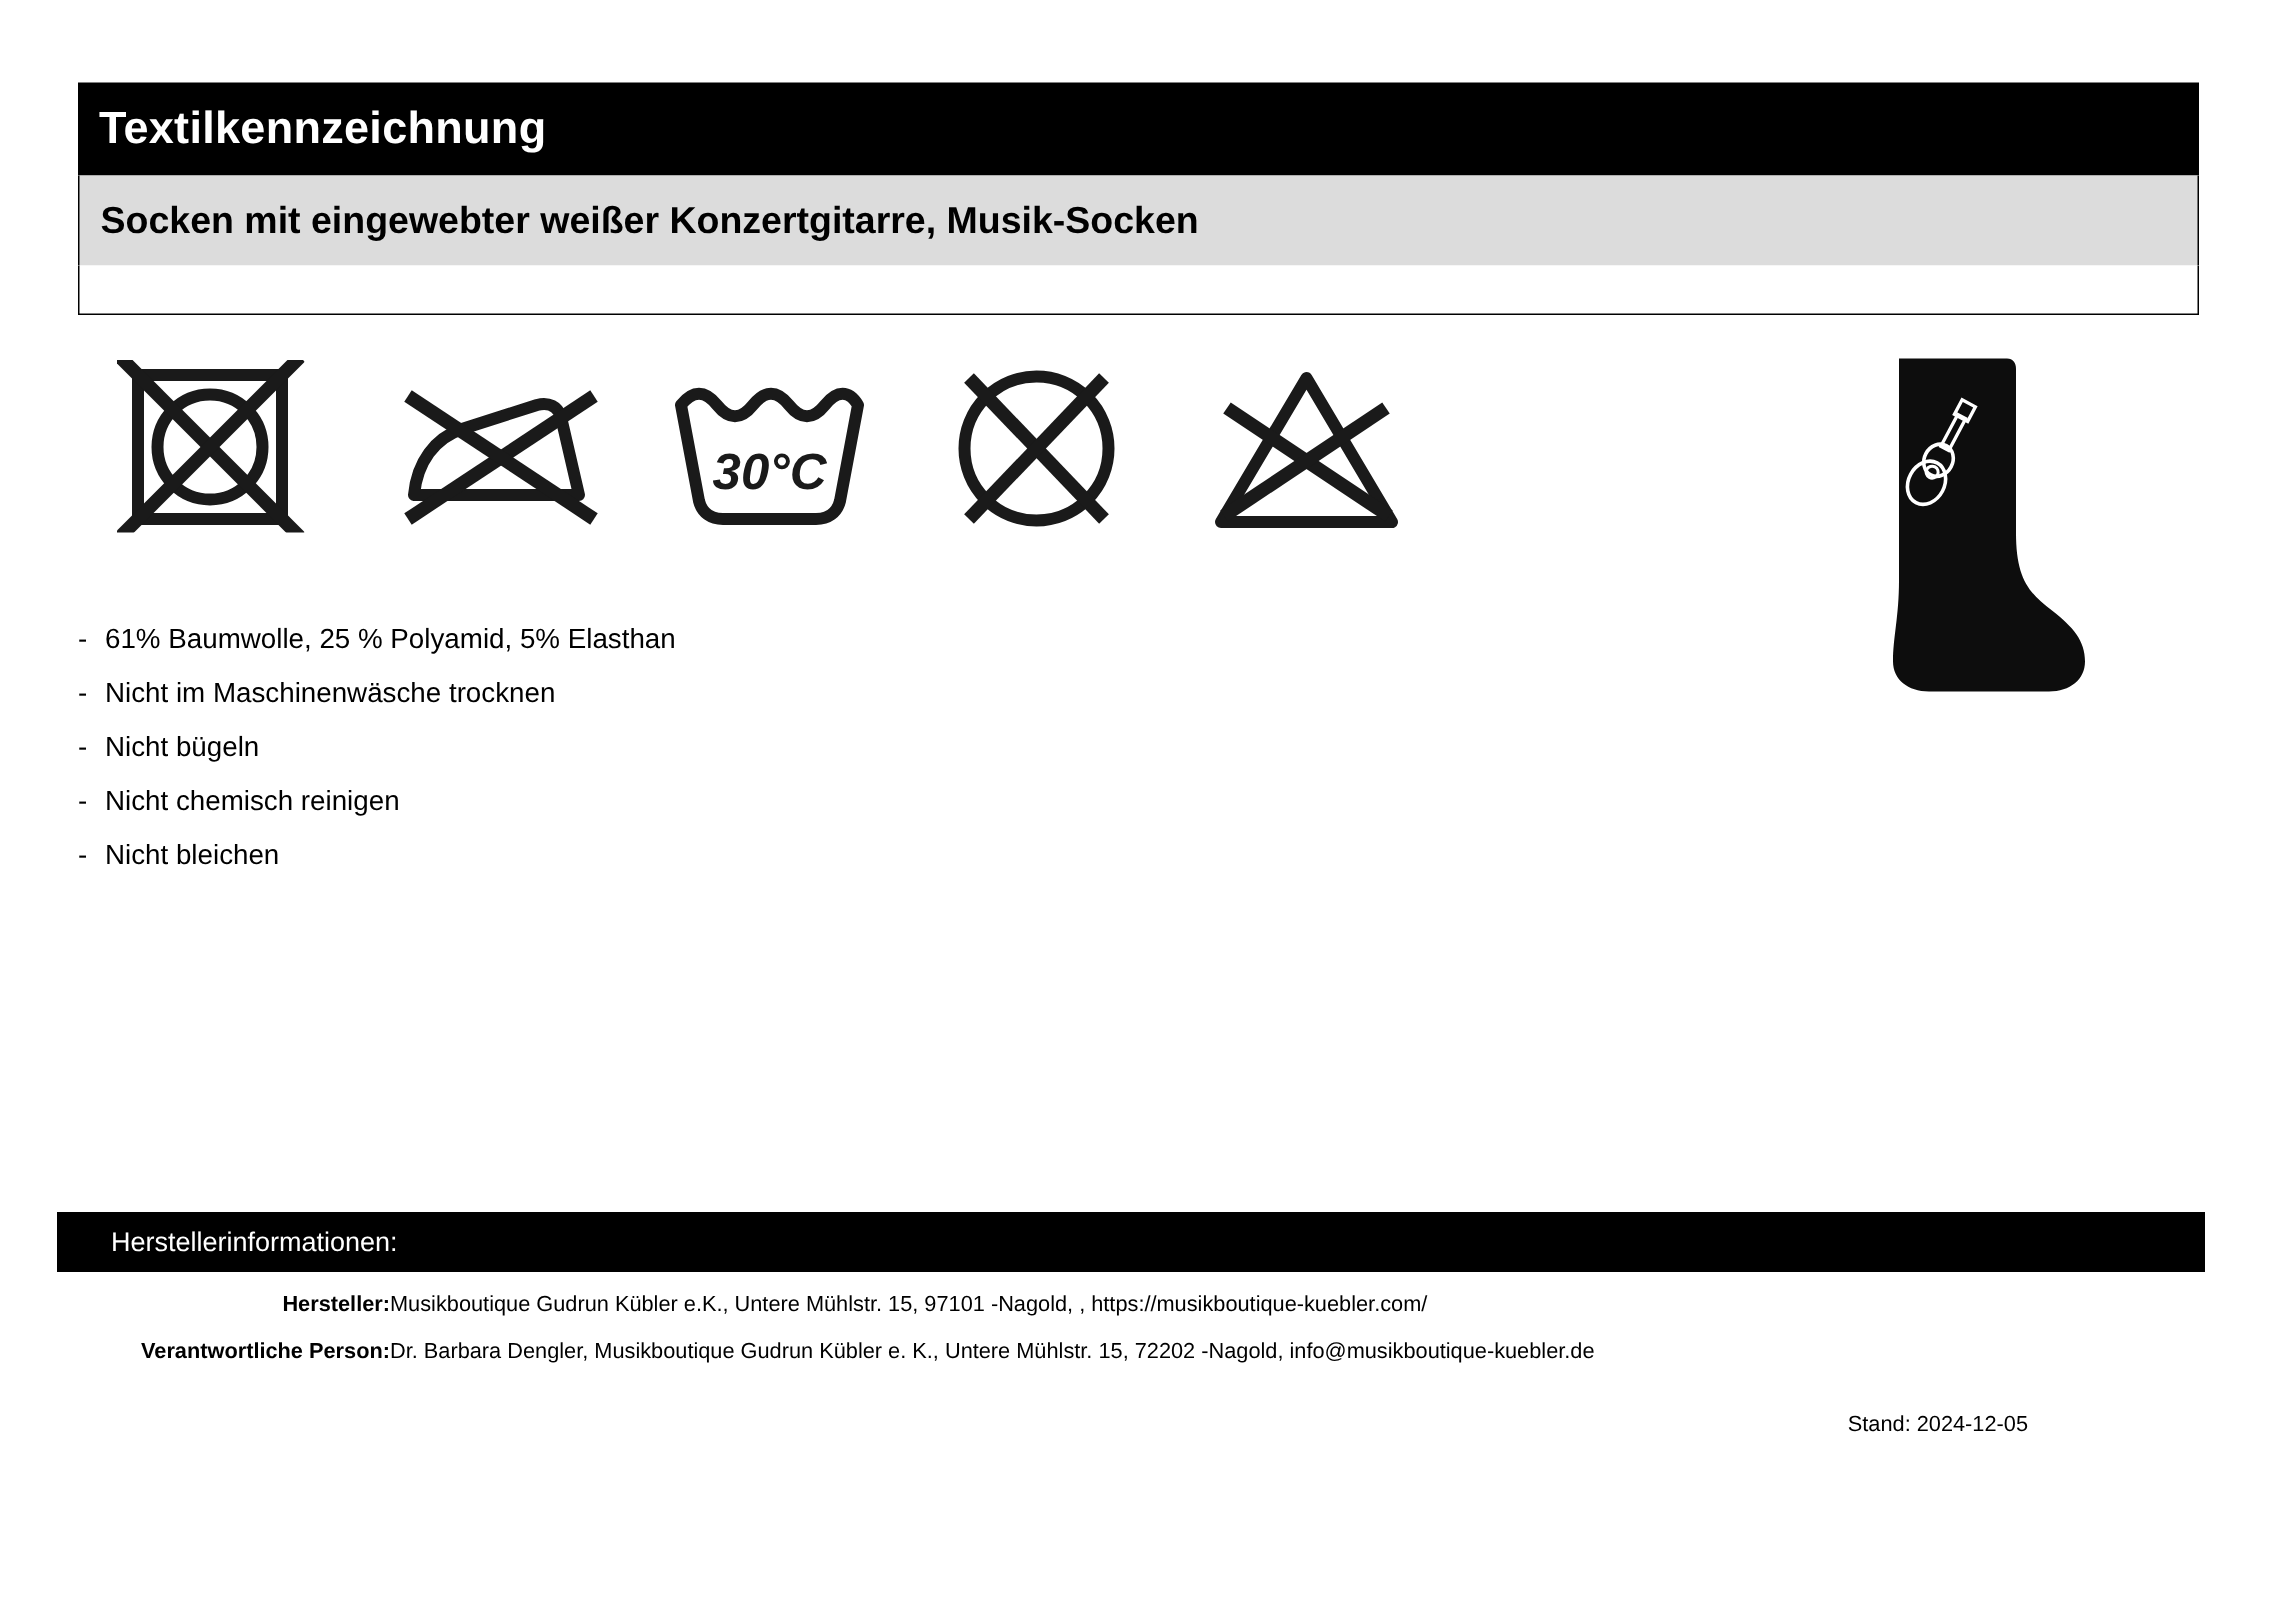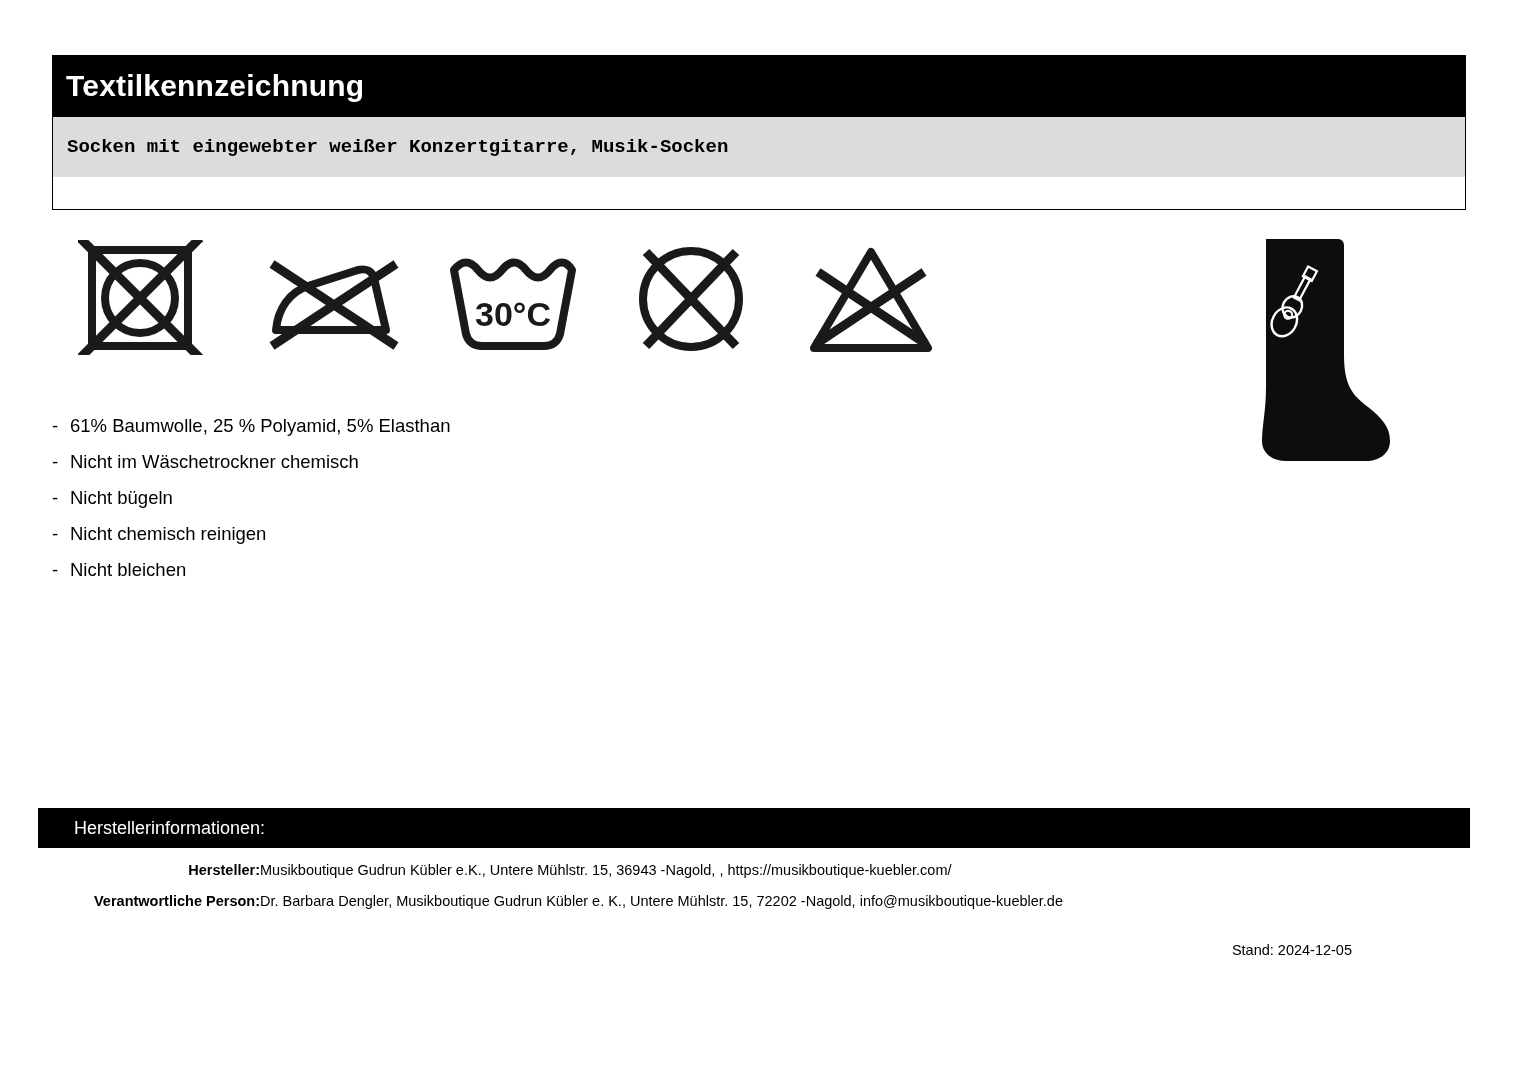--- a/index.html
+++ b/index.html
@@ -48,23 +48,22 @@
     background: #dcdcdc;
     height: 60px;
     display: flex;
     align-items: center;
     padding-left: 14px;
     box-sizing: border-box;
     border-left: 1px solid #000;
     border-right: 1px solid #000;
   }
   .header-sub {
-    font-size: 19px;
+    font-size: 25px;
     font-weight: bold;
-    font-family: Liberation Mono, monospace;
   }
   .header-spacer {
     background: #ffffff;
     height: 32px;
     border-left: 1px solid #000;
     border-right: 1px solid #000;
     border-bottom: 1px solid #000;
   }
 
   
@@ -176,21 +175,21 @@
     </div>
 
     <div class="symbol" style="left:190px; top:18px;">
       <svg width="135" height="100" viewBox="0 0 135 100">
         <path d="M8 72 L118 72 L106 20 C104 13 98 10 90 12 L40 28 C22 34 10 50 8 72 Z" fill="none" stroke="#1a1a1a" stroke-width="8" stroke-linejoin="round"></path>
         <line x1="4" y1="88" x2="128" y2="6" stroke="#1a1a1a" stroke-width="9"></line>
         <line x1="4" y1="6" x2="128" y2="88" stroke="#1a1a1a" stroke-width="9"></line>
       </svg>
     </div>
 
-    <div class="symbol" style="left:370px; top:8px;">
+    <div class="symbol" style="left:370px; top:8px;font-style:italic;">
       <svg width="130" height="108" viewBox="0 0 130 108">
         <path d="M6 22 C14 12 22 12 30 22 C38 32 46 32 54 22 C62 12 70 12 78 22 C86 32 94 32 102 22 C110 12 118 12 124 22
                  L112 86 C110 94 104 98 96 98 L34 98 C26 98 20 94 18 86 Z" fill="none" stroke="#1a1a1a" stroke-width="8" stroke-linejoin="round"></path>
         <text x="65" y="78" text-anchor="middle" font-family="Liberation Sans, sans-serif" font-size="34" font-weight="bold" fill="#1a1a1a">30°C</text>
       </svg>
     </div>
 
     <div class="symbol" style="left:558px; top:4px;">
       <svg width="110" height="110" viewBox="0 0 110 110">
         <circle cx="55" cy="55" r="48" fill="none" stroke="#1a1a1a" stroke-width="8"></circle>
@@ -219,34 +218,34 @@
         <ellipse cx="0" cy="27" rx="9.5" ry="11" fill="none" stroke="#ffffff" stroke-width="2.4"></ellipse>
         <circle cx="0" cy="36" r="4" fill="none" stroke="#ffffff" stroke-width="2"></circle>
         <rect x="-3" y="-6" width="6" height="24" fill="none" stroke="#ffffff" stroke-width="2.2"></rect>
         <rect x="-5" y="-16" width="10" height="11" fill="none" stroke="#ffffff" stroke-width="2.2"></rect>
       </g>
     </svg>
   </div>
 
   <div class="care-list">
     <div class="care-item"><span class="dash">-</span><span>61% Baumwolle, 25 % Polyamid, 5% Elasthan</span></div>
-    <div class="care-item"><span class="dash">-</span><span>Nicht im Wäschetrockner chemisch</span></div>
+    <div class="care-item"><span class="dash">-</span><span>Nicht im Maschinenwäsche trocknen</span></div>
     <div class="care-item"><span class="dash">-</span><span>Nicht bügeln</span></div>
     <div class="care-item"><span class="dash">-</span><span>Nicht chemisch reinigen</span></div>
     <div class="care-item"><span class="dash">-</span><span>Nicht bleichen</span></div>
   </div>
 
   <div class="manu-bar">
     <span class="manu-bar-label">Herstellerinformationen:</span>
   </div>
 
   <div class="manu-rows">
     <div class="manu-row">
       <div class="manu-key">Hersteller:</div>
-      <div class="manu-val">Musikboutique Gudrun Kübler e.K., Untere Mühlstr. 15, 36943 -Nagold, , https://musikboutique-kuebler.com/</div>
+      <div class="manu-val">Musikboutique Gudrun Kübler e.K., Untere Mühlstr. 15, 97101 -Nagold, , https://musikboutique-kuebler.com/</div>
     </div>
     <div class="manu-row">
       <div class="manu-key">Verantwortliche Person:</div>
       <div class="manu-val">Dr. Barbara Dengler, Musikboutique Gudrun Kübler e. K., Untere Mühlstr. 15, 72202 -Nagold, info@musikboutique-kuebler.de</div>
     </div>
   </div>
 
   <div class="stand">Stand: 2024-12-05</div>
 
 </div>

